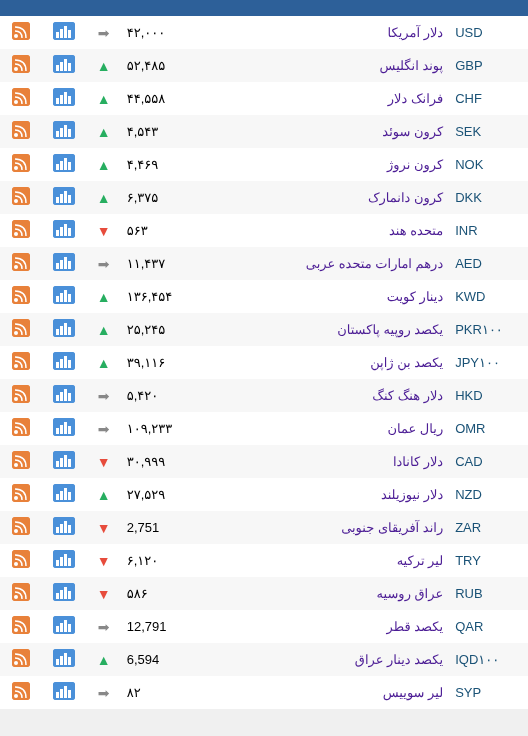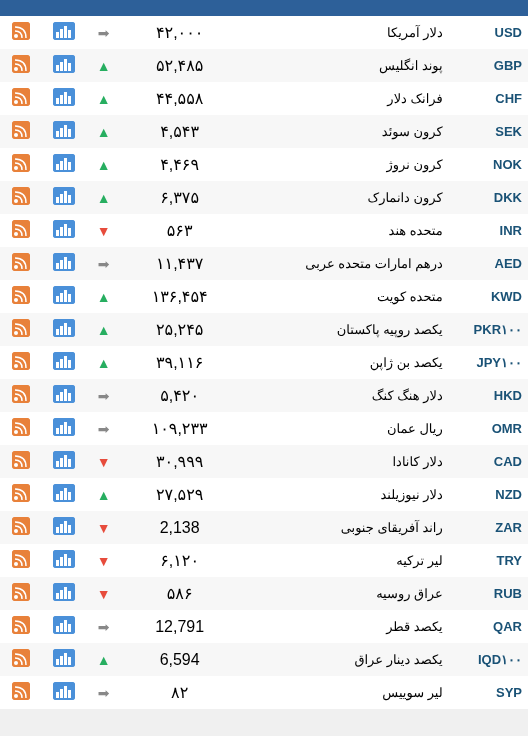--- a/index.html
+++ b/index.html
@@ -34,34 +34,34 @@
       background: #fff;
     }
     tr:nth-child(even) { background: #f7f7f7; }
     tr:nth-child(odd) { background: #ffffff; }
     td {
       padding: 6px 6px;
       vertical-align: middle;
       font-size: 13px;
     }
     .col-code {
-      text-align: right;
+      text-align: left;
       color: #1a5276;
-      font-weight: bold;
+      font-weight: normal;
       width: 60px;
     }
     .col-name {
       text-align: right;
-      color: #000000;
+      color: #4c1d95;
       width: 160px;
     }
     .col-value {
-      text-align: center;
+      text-align: left;
       width: 90px;
-      font-size: 16px;
+      font-size: 13px;
       direction: ltr;
     }
     .col-arrow {
       text-align: center;
       width: 24px;
     }
     .col-chart {
       text-align: center;
       width: 32px;
     }
@@ -282,21 +282,21 @@
     <svg viewBox="0 0 18 18" xmlns="http://www.w3.org/2000/svg">
       <rect width="18" height="18" rx="3" fill="#e8813a"></rect>
       <circle cx="4" cy="14" r="2" fill="white"></circle>
       <path d="M3 9 Q10 9 10 16" stroke="white" stroke-width="1.5" fill="none"></path>
       <path d="M3 5 Q14 5 14 16" stroke="white" stroke-width="1.5" fill="none"></path>
     </svg>
   </span></td>
   </tr>
       <tr>
     <td class="col-code">KWD</td>
-    <td class="col-name">متحده کویت</td>
+    <td class="col-name">دینار کویت</td>
     <td class="col-value">۱۳۶,۴۵۴</td>
     <td class="col-arrow"><span class="arrow-up">▲</span></td>
     <td class="col-chart"><span class="chart-icon">
     <svg viewBox="0 0 22 18" xmlns="http://www.w3.org/2000/svg">
       <rect width="22" height="18" rx="3" fill="#4a90d9"></rect>
       <rect x="3" y="10" width="3" height="6" fill="white"></rect>
       <rect x="7" y="7" width="3" height="9" fill="white"></rect>
       <rect x="11" y="4" width="3" height="12" fill="white"></rect>
       <rect x="15" y="8" width="3" height="8" fill="white"></rect>
     </svg>
@@ -444,21 +444,21 @@
       <rect width="18" height="18" rx="3" fill="#e8813a"></rect>
       <circle cx="4" cy="14" r="2" fill="white"></circle>
       <path d="M3 9 Q10 9 10 16" stroke="white" stroke-width="1.5" fill="none"></path>
       <path d="M3 5 Q14 5 14 16" stroke="white" stroke-width="1.5" fill="none"></path>
     </svg>
   </span></td>
   </tr>
       <tr>
     <td class="col-code">ZAR</td>
     <td class="col-name">راند آفریقای جنوبی</td>
-    <td class="col-value">2,138</td>
+    <td class="col-value">2,751</td>
     <td class="col-arrow"><span class="arrow-down">▼</span></td>
     <td class="col-chart"><span class="chart-icon">
     <svg viewBox="0 0 22 18" xmlns="http://www.w3.org/2000/svg">
       <rect width="22" height="18" rx="3" fill="#4a90d9"></rect>
       <rect x="3" y="10" width="3" height="6" fill="white"></rect>
       <rect x="7" y="7" width="3" height="9" fill="white"></rect>
       <rect x="11" y="4" width="3" height="12" fill="white"></rect>
       <rect x="15" y="8" width="3" height="8" fill="white"></rect>
     </svg>
   </span></td>

